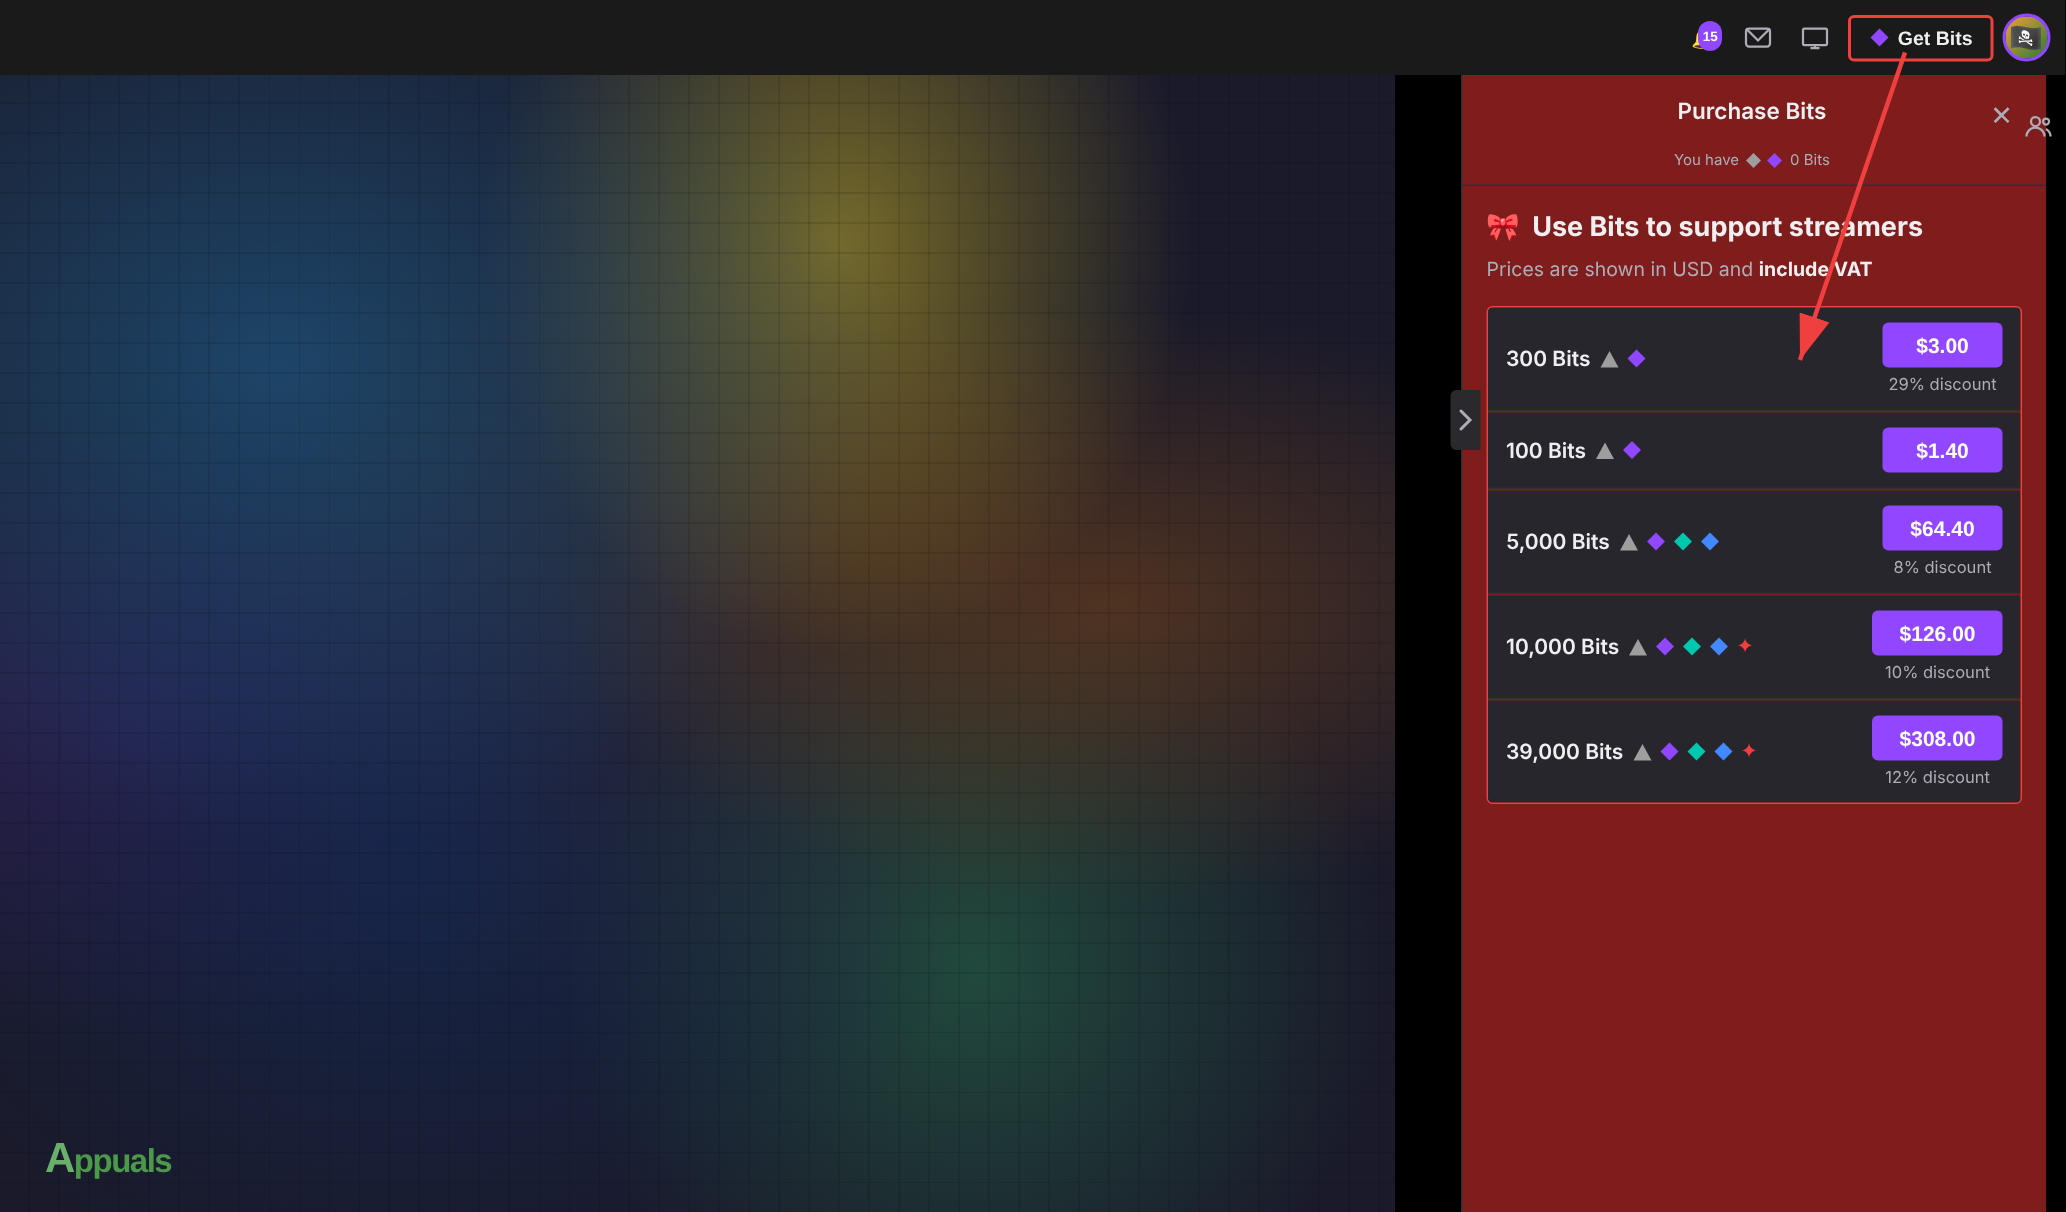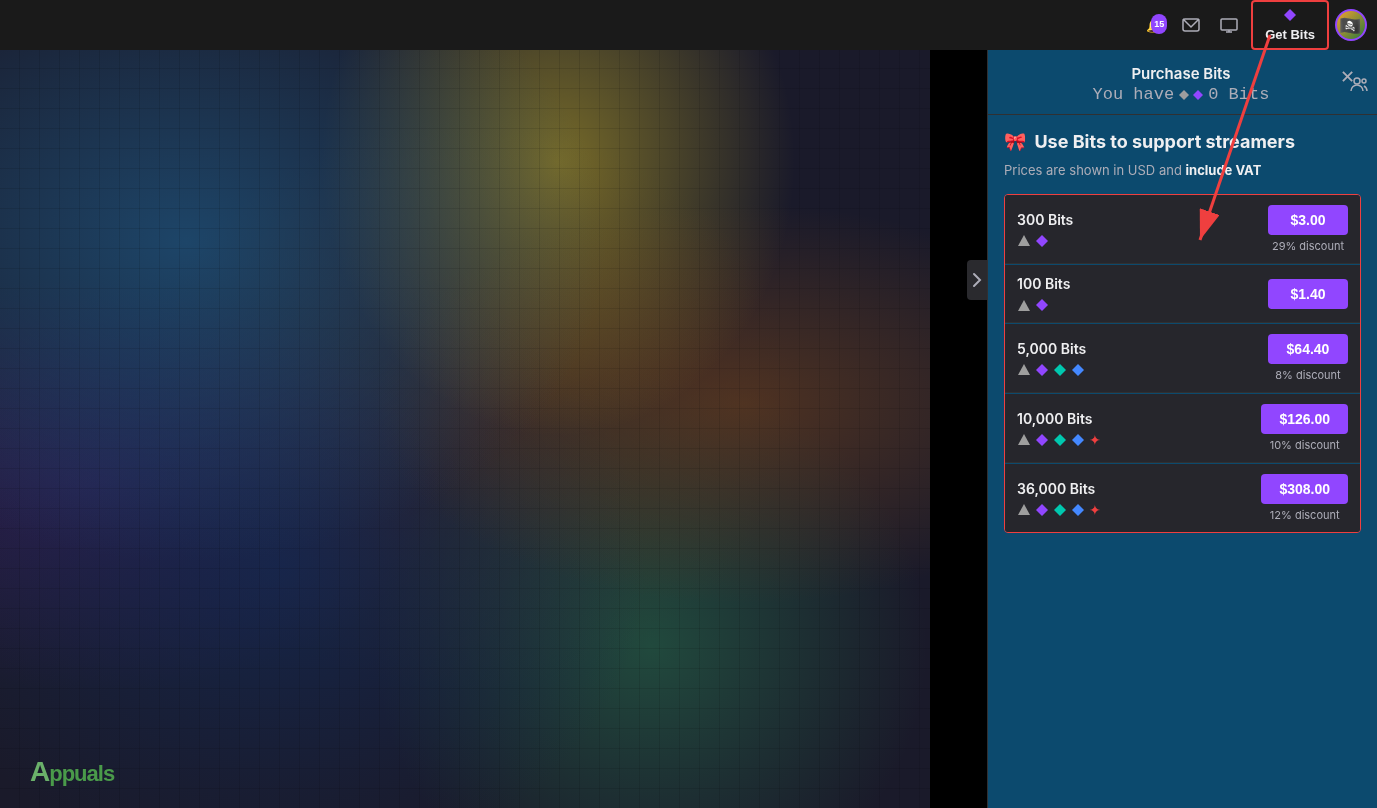--- a/index.html
+++ b/index.html
@@ -95,44 +95,43 @@
       border: 2px solid #ef3f3f;
       color: #efeff1;
       cursor: pointer;
       padding: 6px 12px;
       border-radius: 4px;
       font-size: 13px;
       font-weight: 600;
       display: flex;
       align-items: center;
       gap: 5px;
-      flex-direction: column;
     }
 
     .avatar-btn {
       width: 32px;
       height: 32px;
       border-radius: 50%;
       background: linear-gradient(135deg, #f0a030, #2a7a3a);
       cursor: pointer;
       border: 2px solid #9146ff;
       overflow: hidden;
       display: flex;
       align-items: center;
       justify-content: center;
       font-size: 18px;
     }
 
     
     .purchase-panel {
       position: absolute;
-      right: 0; top: 0;
+      right: 13px; top: 0;
       width: 390px;
       height: 758px;
-      background: #0c4a6e;
+      background: #7f1d1d;
       border-left: 1px solid #303032;
       z-index: 200;
       display: flex;
       flex-direction: column;
     }
 
     .panel-header {
       padding: 14px 16px 10px;
       border-bottom: 1px solid #303032;
       display: flex;
@@ -151,23 +150,22 @@
       color: #efeff1;
       font-size: 15px;
       font-weight: 600;
     }
 
     .bits-balance {
       display: flex;
       align-items: center;
       gap: 4px;
       color: #adadb8;
-      font-size: 17px;
-      margin-top: 2px;
-      font-family: Liberation Mono, monospace;
+      font-size: 10px;
+      margin-top: 18px;
     }
 
     .bits-icons-small {
       display: flex;
       gap: 2px;
     }
 
     .close-btn {
       background: none;
       border: none;
@@ -227,21 +225,21 @@
       align-items: center;
       justify-content: space-between;
       padding: 10px 12px;
       background: #26262c;
       border-bottom: 1px solid #303032;
     }
     .bits-item:last-child { border-bottom: none; }
 
     .bits-item-left {
       display: flex;
-      flex-direction: column;
+      flex-direction: row;
       gap: 6px;
     }
 
     .bits-amount {
       color: #efeff1;
       font-size: 14px;
       font-weight: 600;
     }
 
     .bits-gems {
@@ -495,21 +493,21 @@
           </div>
         </div>
         <div class="bits-item-right">
           <button class="buy-btn">$126.00</button>
           <span class="discount-label">10% discount</span>
         </div>
       </div>
 
       <div class="bits-item">
         <div class="bits-item-left">
-          <span class="bits-amount">36,000 Bits</span>
+          <span class="bits-amount">39,000 Bits</span>
           <div class="bits-gems">
             <svg width="14" height="13" viewBox="0 0 14 13">
               <polygon points="7,1 13,12 1,12" fill="#9e9e9e"></polygon>
             </svg>
             <svg width="14" height="14" viewBox="0 0 14 14">
               <polygon points="7,1 13,7 7,13 1,7" fill="#9146ff"></polygon>
             </svg>
             <svg width="14" height="14" viewBox="0 0 14 14">
               <polygon points="7,1 13,7 7,13 1,7" fill="#00c8af"></polygon>
             </svg>

